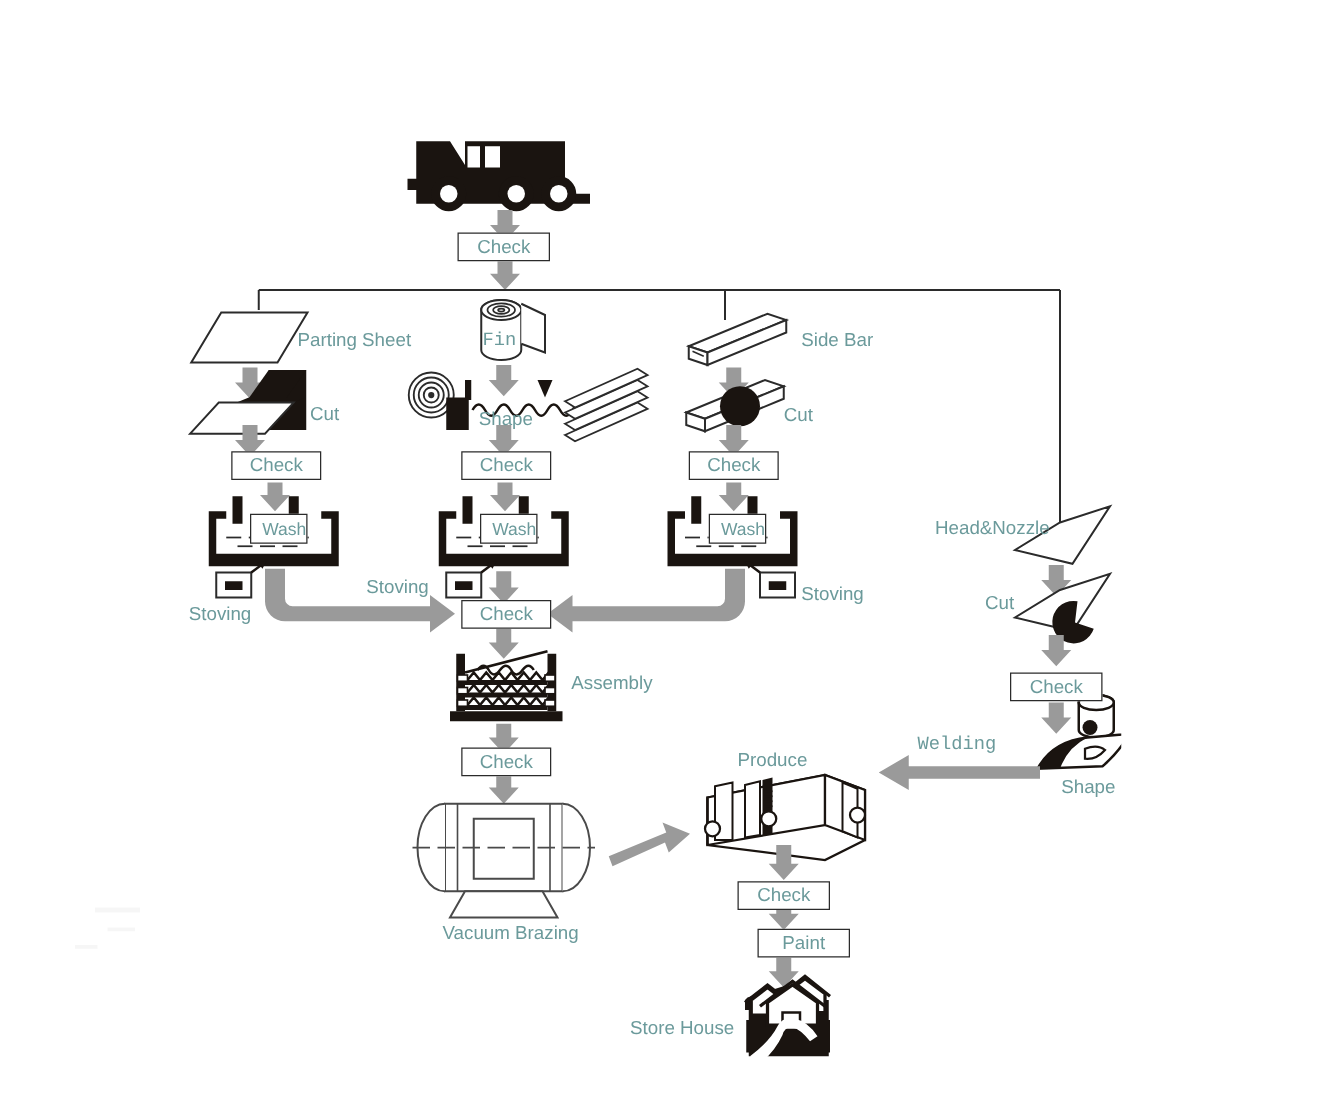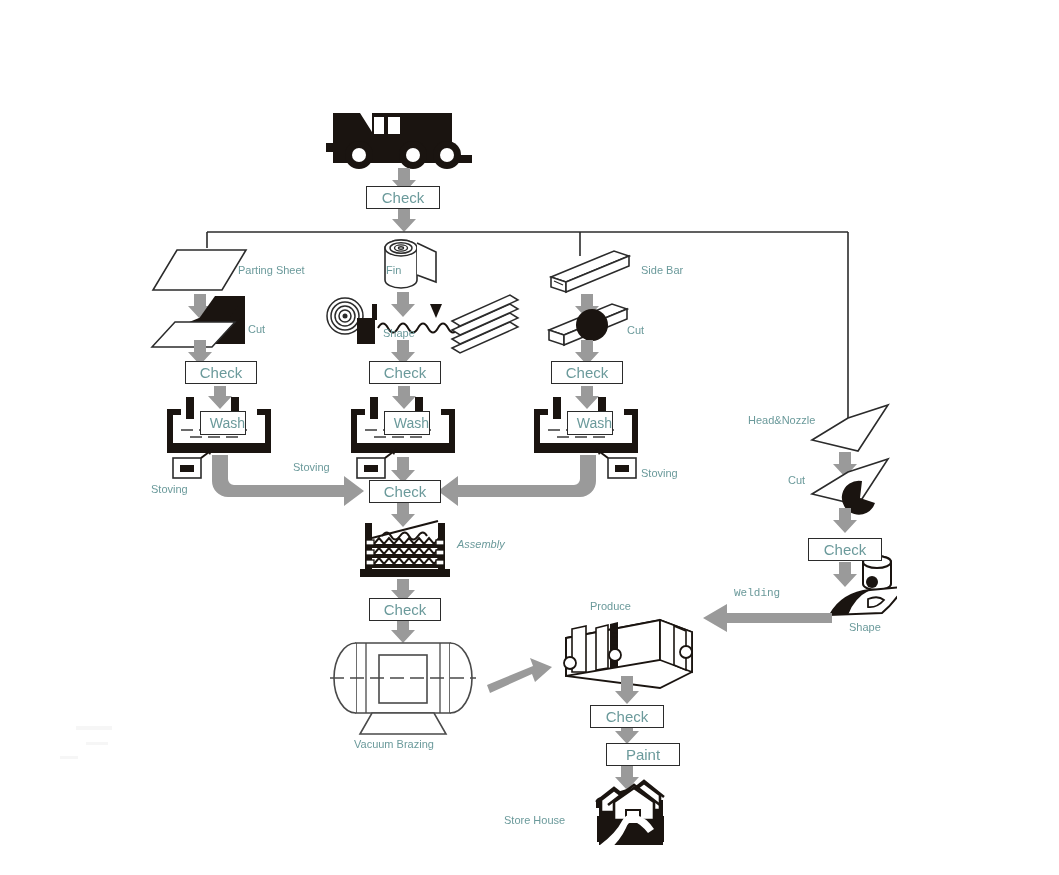--- a/index.html
+++ b/index.html
@@ -20,21 +20,21 @@
   #svgroot {
     position: absolute;
     left: 0;
     top: 0;
     width: 1059px;
     height: 875px;
   }
   .lbl {
     position: absolute;
     color: #6b9a9b;
-    font-size: 11px;
+    font-size: 15px;
     font-family: "Liberation Sans", sans-serif;
     white-space: nowrap;
     line-height: 1;
   }
   .boxlbl {
     position: absolute;
     box-sizing: border-box;
     border: 1.4px solid #2b2b2b;
     background: #ffffff;
     color: #6b9a9b;
@@ -415,21 +415,21 @@
 <div class="boxlbl" style="left:185px; top:361px; width:72px; height:23px;">
   <span>Check</span>
 </div>
 
 <div class="washlbl" style="left:200px; top:411px; width:46px; height:24px;">
   <span>Wash</span>
 </div>
 
 <div class="lbl" style="left:151px; top:484px;">Stoving</div>
 
-<div class="lbl" style="left:386px; top:265px;">Fin</div>
+<div class="lbl" style="left:386px; top:265px;font-family:Liberation Mono, monospace;">Fin</div>
 
 <div class="lbl" style="left:383px; top:328px;">Shape</div>
 
 <div class="boxlbl" style="left:369px; top:361px; width:72px; height:23px;">
   <span>Check</span>
 </div>
 
 <div class="washlbl" style="left:384px; top:411px; width:46px; height:24px;">
   <span>Wash</span>
 </div>
@@ -447,21 +447,21 @@
 <div class="washlbl" style="left:567px; top:411px; width:46px; height:24px;">
   <span>Wash</span>
 </div>
 
 <div class="lbl" style="left:641px; top:468px;">Stoving</div>
 
 <div class="boxlbl" style="left:369px; top:480px; width:72px; height:23px;">
   <span>Check</span>
 </div>
 
-<div class="lbl" style="left:457px; top:539px;font-style:italic;">Assembly</div>
+<div class="lbl" style="left:457px; top:539px;">Assembly</div>
 
 <div class="boxlbl" style="left:369px; top:598px; width:72px; height:23px;">
   <span>Check</span>
 </div>
 
 <div class="lbl" style="left:354px; top:739px;text-align:center;">Vacuum Brazing</div>
 
 <div class="lbl" style="left:748px; top:415px;">Head&amp;Nozzle</div>
 
 <div class="lbl" style="left:788px; top:475px;">Cut</div>

